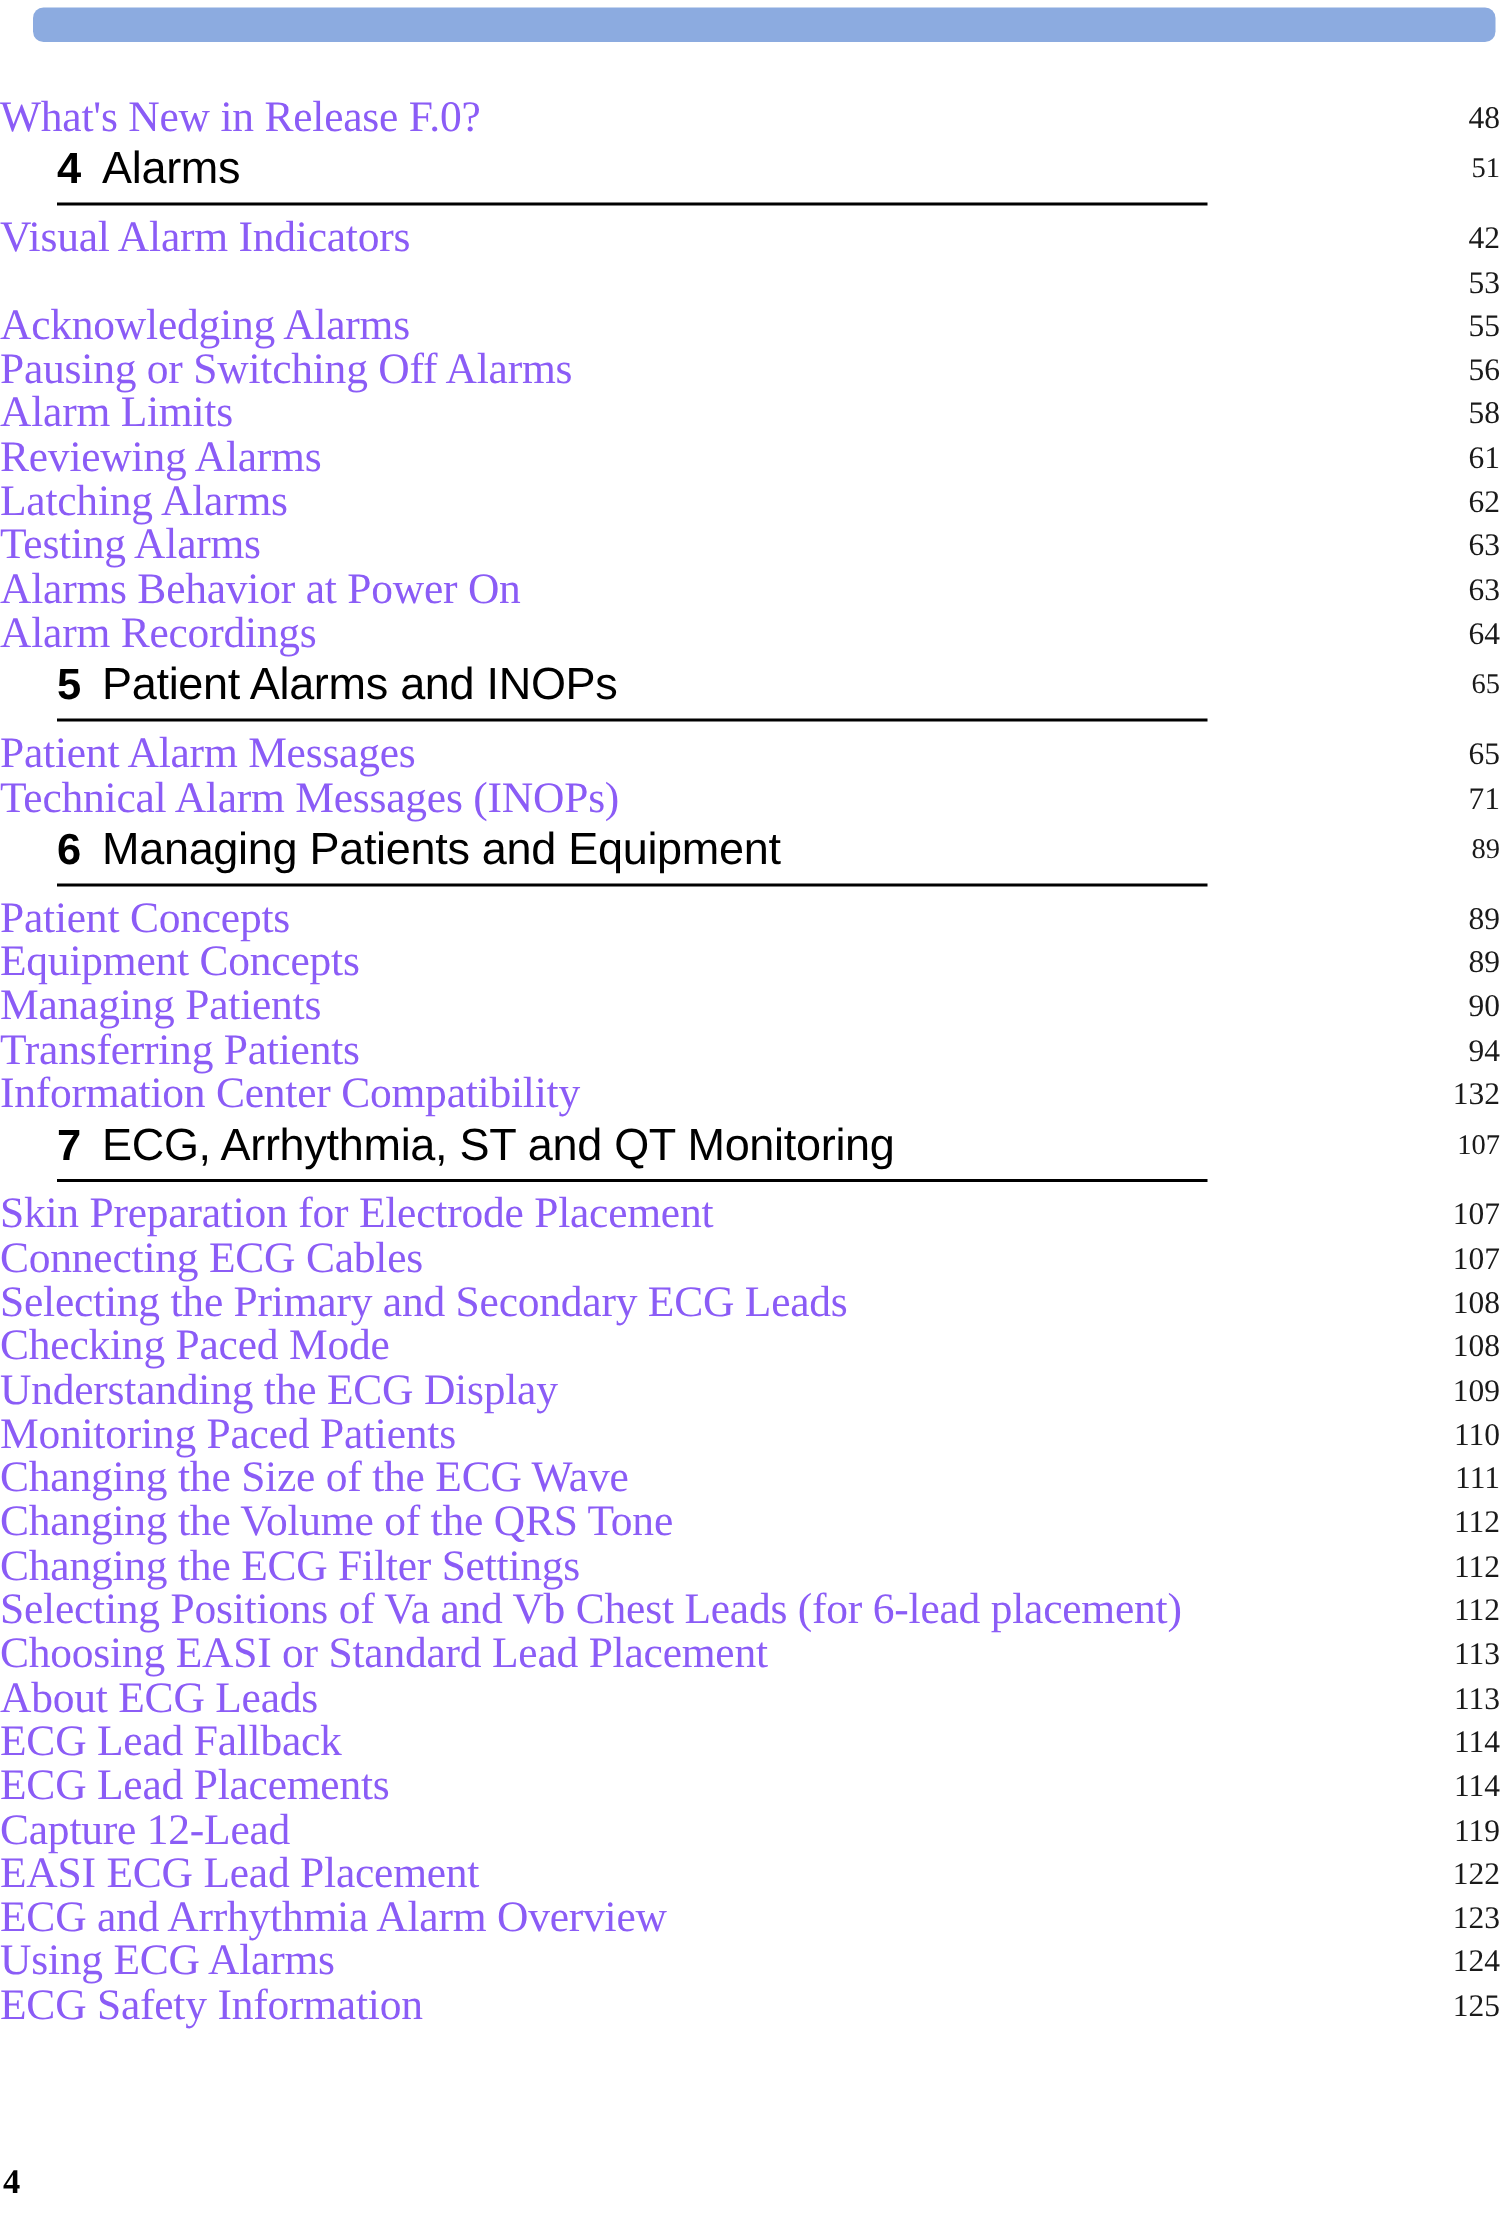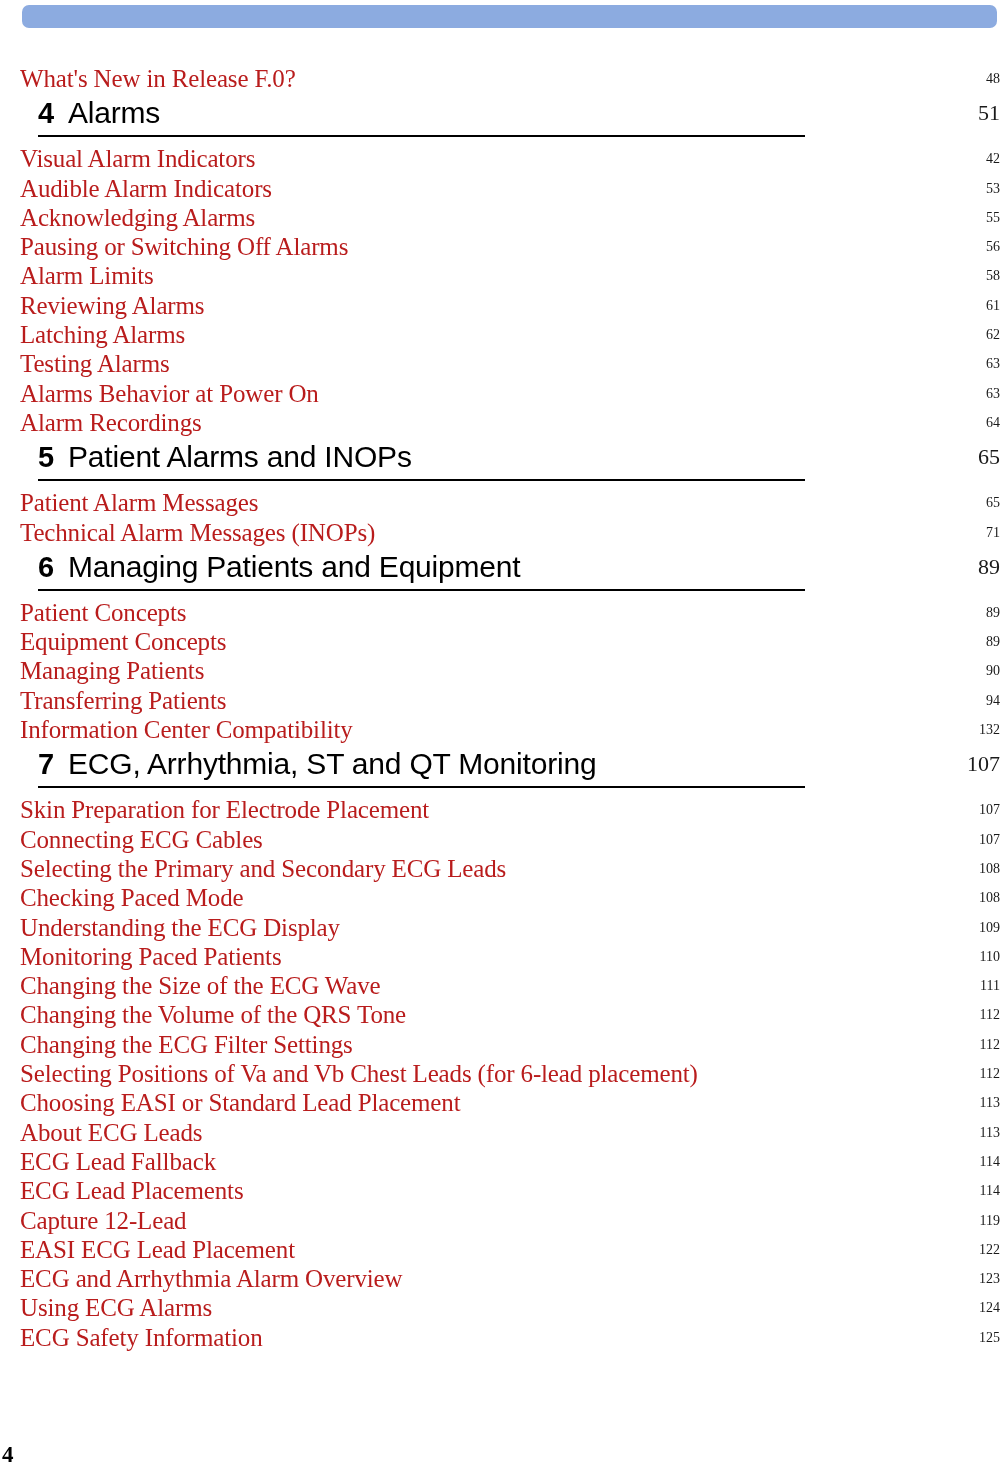--- a/index.html
+++ b/index.html
@@ -40,32 +40,31 @@
     position: relative;
     display: block;
     height: 29.3px;
     white-space: nowrap;
   }
   .toc-row .label {
     position: absolute;
     left: 0px;
     top: 0px;
     font-family: "Liberation Serif", serif;
-    font-size: 25px;
+    font-size: 29px;
     line-height: 29.3px;
     letter-spacing: -0.15px;
-    color: #b91c1c;
-    padding-left: 20px;
+    color: #8b5cf6;
   }
   .toc-row .pageno {
     position: absolute;
     right: 3px;
     top: 0px;
     font-family: "Liberation Serif", serif;
-    font-size: 14px;
+    font-size: 21px;
     line-height: 29.3px;
     color: #1a1a1a;
     text-align: right;
   }
 
   
   .chapter-row {
     position: relative;
     display: block;
     height: 51px;
@@ -100,21 +99,21 @@
     line-height: 40px;
     letter-spacing: -0.2px;
     color: #000000;
     text-align: center;
   }
   .chapter-row .pageno {
     position: absolute;
     right: 3px;
     top: 0px;
     font-family: "Liberation Serif", serif;
-    font-size: 22px;
+    font-size: 19px;
     line-height: 40px;
     color: #1a1a1a;
     text-align: right;
   }
 
   
   .footer-pageno {
     position: absolute;
     left: 2px;
     bottom: 8px;
@@ -140,21 +139,20 @@
         <span class="chap-num">4</span>
         <span class="chap-title">Alarms</span>
       </div>
       <span class="pageno">51</span>
     </div>
     <div class="toc-row">
       <span class="label">Visual Alarm Indicators</span>
       <span class="pageno">42</span>
     </div>
     <div class="toc-row">
-      <span class="label">Audible Alarm Indicators</span>
       <span class="pageno">53</span>
     </div>
     <div class="toc-row">
       <span class="label">Acknowledging Alarms</span>
       <span class="pageno">55</span>
     </div>
     <div class="toc-row">
       <span class="label">Pausing or Switching Off Alarms</span>
       <span class="pageno">56</span>
     </div>

